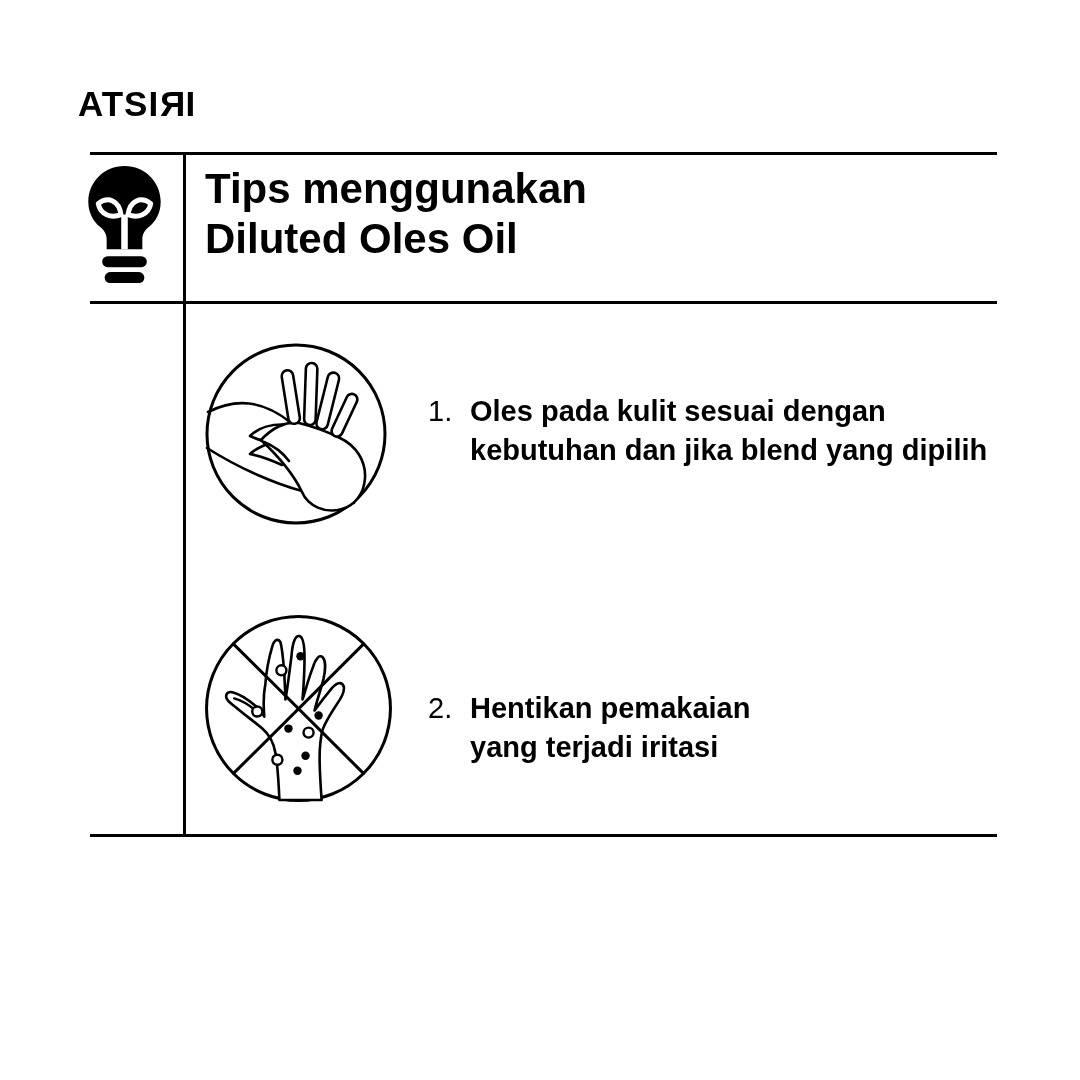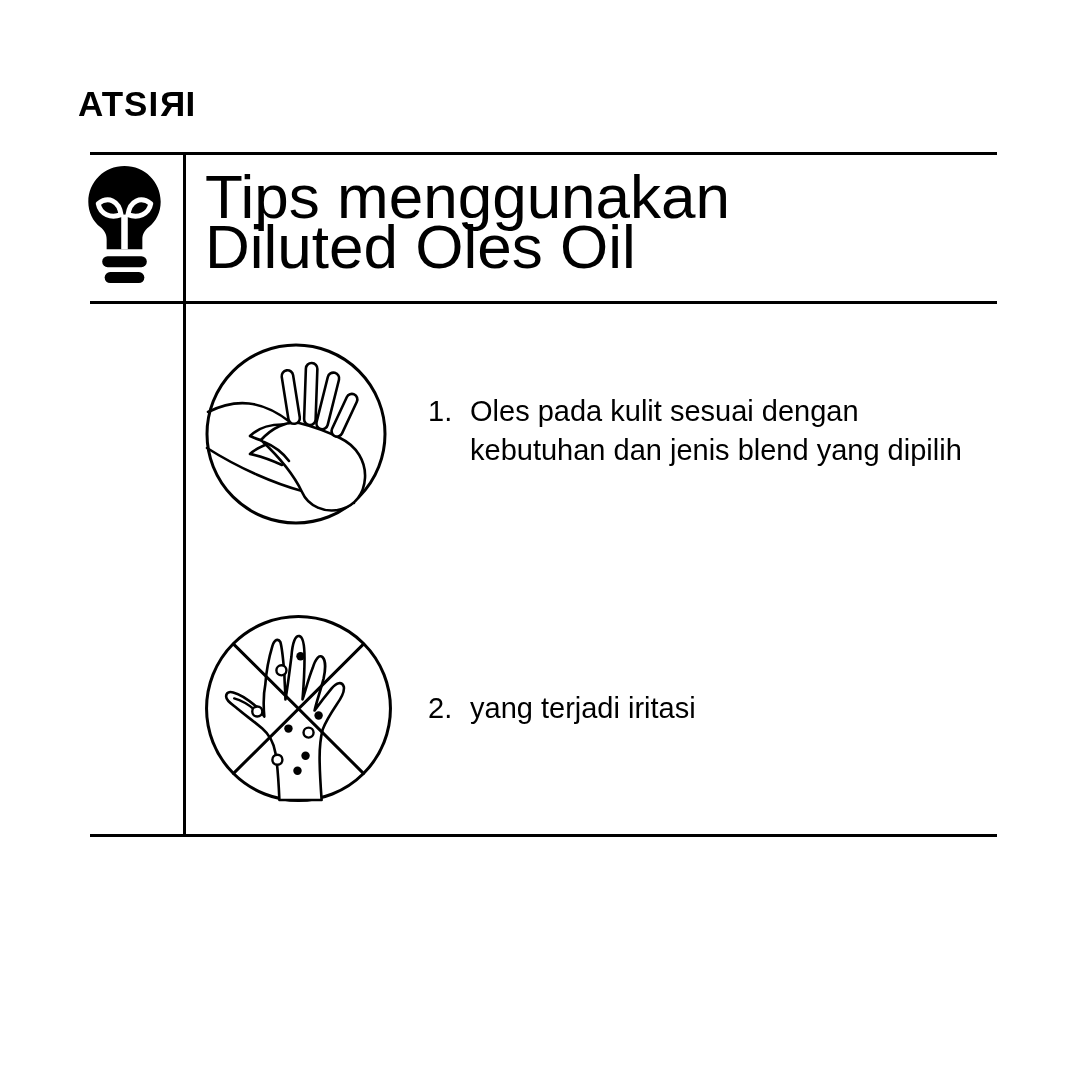--- a/index.html
+++ b/index.html
@@ -16,36 +16,36 @@
     color:var(--ink);
   }
   .logo .flip { display:inline-block; transform:scaleX(-1); }
   .hline { position:absolute; left:90px; width:907px; height:3px; background:var(--ink); }
   .hline.top { top:152px; }
   .hline.mid { top:301px; }
   .hline.bottom { top:834px; }
   .vline { position:absolute; left:183px; top:152px; width:3px; height:685px; background:var(--ink); }
   .bulb { position:absolute; left:87px; top:165px; width:75px; height:119px; color:var(--ink); }
   .title {
-    position:absolute; left:205px; top:172px; margin:0;
-    font-size:62px; font-weight:400; line-height:50px; letter-spacing:0;
+    position:absolute; left:205px; top:164px; margin:0;
+    font-size:42px; font-weight:700; line-height:50px; letter-spacing:0;
     color:var(--ink);
   }
   .title span { display:block; }
   .illus { position:absolute; color:var(--ink); }
   .illus.one { left:204px; top:342px; width:184px; height:184px; }
   .illus.two { left:198px; top:608px; width:201px; height:201px; }
   .tip {
     position:absolute; display:flex; align-items:flex-start;
     font-size:29px; line-height:39px; color:var(--ink);
   }
   .tip.one { left:428px; top:392px; width:580px; }
   .tip.two { left:428px; top:689px; width:580px; }
   .tip .num { width:42px; flex:0 0 42px; }
-  .tip .txt span { display:block; }
+  .tip .txt span { display:block;font-weight:bold; }
 </style>
 </head>
 <body>
 
 <div class="canvas">
 
   <div class="logo"><span>A</span><span>T</span><span>S</span><span>I</span><span class="flip">R</span><span>I</span></div>
 
   <div class="hline top"></div>
   <div class="hline mid"></div>
@@ -84,21 +84,21 @@
         <rect x="135" y="50" width="11" height="46" rx="5.5" transform="rotate(25 140 73)"></rect>
         <path fill="none" d="M60,100 C70,104 79,111 85,119"></path>
       </g>
     </svg>
   </div>
 
   <div class="tip one">
     <span class="num">1.</span>
     <span class="txt">
       <span>Oles pada kulit sesuai dengan</span>
-      <span>kebutuhan dan jenis blend yang dipilih</span>
+      <span>kebutuhan dan jika blend yang dipilih</span>
     </span>
   </div>
 
   <div class="illus two">
     <svg viewBox="0 0 200 200" width="201" height="201" aria-hidden="true">
       <circle cx="100" cy="100" r="91.5" fill="none" stroke="currentColor" stroke-width="3"></circle>
       <path fill="#ffffff" stroke="currentColor" stroke-width="2.6" stroke-linecap="round" stroke-linejoin="round" d="M81,191
         C80,168 79,155 77,144 C75,133 71,126 64,120 C56,113 46,106 39,100
         C33,95 28,92 28,88 C28,84 31,83 35,84 C43,86 51,92 58,98
         C61,101 64,105 66,108 C65,97 65,86 67,76 C68,62 71,48 74,38
@@ -122,17 +122,18 @@
         <circle cx="107" cy="147" r="4.2"></circle>
         <circle cx="99" cy="162" r="4.2"></circle>
       </g>
       <path stroke="currentColor" stroke-width="3" fill="none" stroke-linecap="round" d="M35.4,36 L164.6,164.5 M164.6,36 L35.4,164.5"></path>
     </svg>
   </div>
 
   <div class="tip two">
     <span class="num">2.</span>
     <span class="txt">
+      <span>Hentikan pemakaian</span>
       <span>yang terjadi iritasi</span>
     </span>
   </div>
 
 </div>
 
 </body></html>

